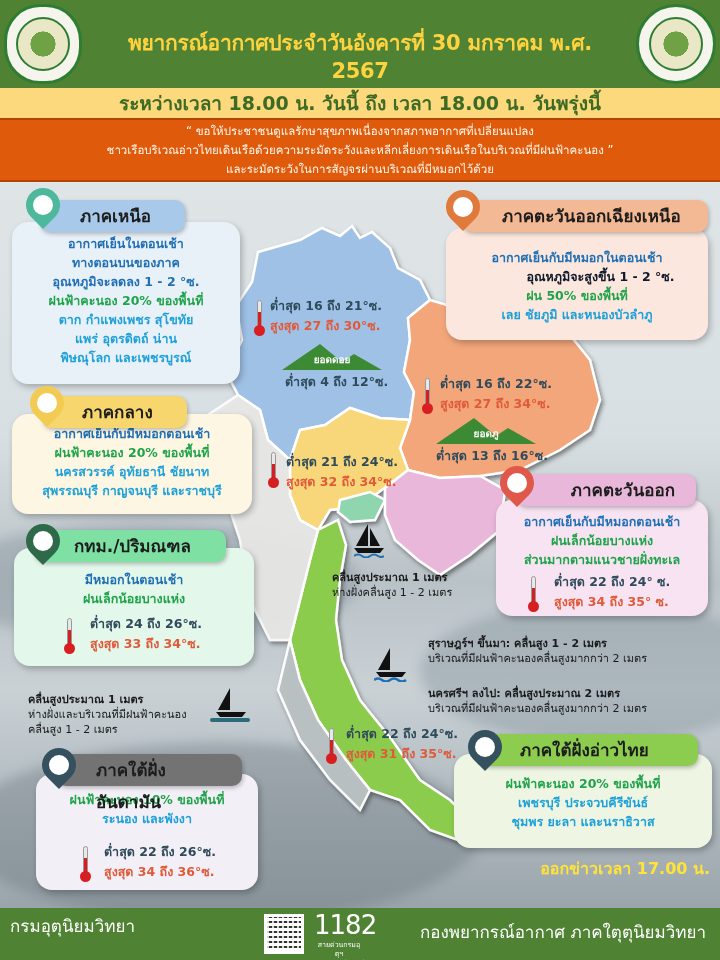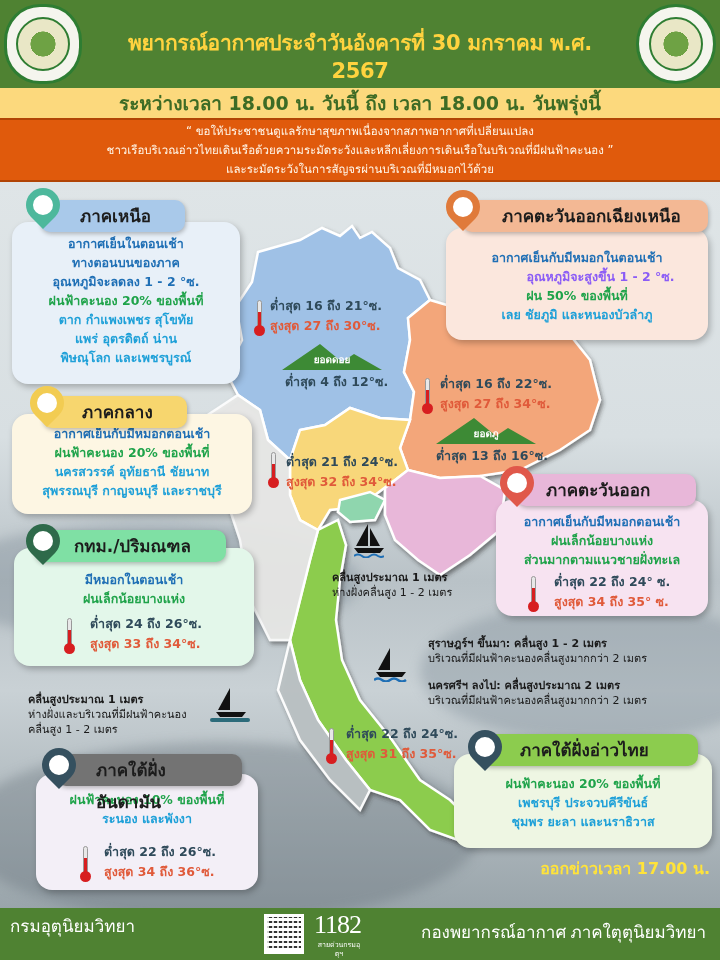--- a/index.html
+++ b/index.html
@@ -20,38 +20,38 @@
     background: linear-gradient(180deg, #dfe5e7 0%, #d8dfe2 35%, #b9c2c7 55%, #c9d1d5 70%, #9aa5ab 100%); overflow: hidden; }
   .mist { position: absolute; border-radius: 50%; background: rgba(120,135,145,0.35); filter: blur(6px); }
 
   svg.map { position: absolute; left: 0; top: 0; }
 
   .panel { position: absolute; border-radius: 16px; box-shadow: 2px 3px 6px rgba(0,0,0,0.25); text-align: center; font-weight: bold; font-size: 12.5px; line-height: 19px; }
   .tag { position: absolute; height: 32px; border-radius: 10px; font-weight: bold; font-size: 17px; color: #1c1c1c; line-height: 32px; box-shadow: 1px 2px 4px rgba(0,0,0,0.25); padding-left: 40px; padding-right: 21px; }
   .pin { position: absolute; width: 34px; height: 34px; border-radius: 50% 50% 50% 0; transform: rotate(-45deg); }
   .pin::after { content: ""; position: absolute; left: 7px; top: 7px; width: 20px; height: 20px; border-radius: 50%; background: #fff; }
 
-  .blue { color: #1f6fb5; } .green { color: #1fa34a; } .sky { color: #1ea0d8; } .red { color: #8b5cf6; padding-left: 47px; } .dark { color: #2f4a5a; } .hot { color: #e05a3a; }
+  .blue { color: #1f6fb5; } .green { color: #1fa34a; } .sky { color: #1ea0d8; } .red { color: #0f172a; padding-left: 47px; } .dark { color: #2f4a5a; } .hot { color: #e05a3a; }
 
   .temp { position: absolute; font-weight: bold; font-size: 12.5px; line-height: 20px; text-align: left; }
   .thermo { position: absolute; width: 10px; height: 36px; }
   .thermo .tube { position: absolute; left: 3px; top: 0; width: 5px; height: 30px; border-radius: 3px; background: #e8e8e8; border: 1px solid #999; overflow: hidden; }
   .thermo .tube::after { content: ""; position: absolute; left: 0; bottom: 0; width: 100%; height: 60%; background: #d71e20; }
   .thermo .bulb { position: absolute; left: 0; bottom: 0; width: 11px; height: 11px; border-radius: 50%; background: #d71e20; }
 
   .mountain { position: absolute; width: 100px; height: 30px; }
   .mountain .lbl { position: absolute; left: 0; right: 0; bottom: 3px; text-align: center; color: #fff; font-size: 10px; font-weight: bold; }
 
   .wave { position: absolute; font-size: 11px; line-height: 15px; color: #1a1a1a; }
   .wave b { font-size: 11px; }
   .boat { position: absolute; width: 30px; height: 34px; }
 
   .issued { position: absolute; right: 10px; top: 856px; font-size: 16px; font-weight: bold; color: #ffe33a; }
 
-  .footer { position: absolute; left: 0; top: 908px; width: 720px; height: 52px; background: #4f8232; color: #fff; font-family: Liberation Serif, serif; }
+  .footer { position: absolute; left: 0; top: 908px; width: 720px; height: 52px; background: #4f8232; color: #fff; }
   .f-dept { position: absolute; left: 10px; top: 4px; font-size: 17px; }
   .f-min { position: absolute; left: 10px; top: 29px; font-size: 10px; color: #e7f0dc; margin-top: 40px; }
   .qr { position: absolute; left: 264px; top: 6px; width: 40px; height: 40px; background:
      repeating-linear-gradient(0deg, #fff 0 3px, #333 3px 5px), #fff; border: 3px solid #fff; }
   .qr::before { content: ""; position: absolute; inset: 0; background: repeating-linear-gradient(90deg, rgba(255,255,255,0.8) 0 2px, transparent 2px 5px); }
   .hotline { position: absolute; left: 314px; top: 2px; font-size: 26px; letter-spacing: -1px; }
   .hotline-sub { position: absolute; left: 314px; top: 33px; font-size: 7px; line-height: 9px; text-align: center; width: 50px; }
   .f-right { position: absolute; right: 14px; top: 10px; font-size: 17px; }
 </style>
 </head>
@@ -180,21 +180,21 @@
   <div class="hot">สูงสุด 32 ถึง 34°ซ.</div>
 </div>
 
 <div class="panel" style="left:496px;top:500px;width:212px;height:116px;background:#f7e3f1;">
   <div style="padding-top:12px">
     <div class="blue">อากาศเย็นกับมีหมอกตอนเช้า</div>
     <div class="green">ฝนเล็กน้อยบางแห่ง</div>
     <div class="green">ส่วนมากตามแนวชายฝั่งทะเล</div>
   </div>
 </div>
-<div class="tag" style="left:516px;top:474px;width:180px;background:#e8b7d9;padding-left:30px;">ภาคตะวันออก</div>
+<div class="tag" style="left:516px;top:474px;width:180px;background:#e8b7d9;padding-left:30px;text-align:right;">ภาคตะวันออก</div>
 <div class="pin" style="left:500px;top:466px;background:#e0584a;"></div>
 <div class="thermo" style="left:528px;top:576px;">
     <div class="tube"></div>
     <div class="bulb"></div>
   </div>
 <div class="temp" style="left:554px;top:572px;">
   <div class="dark">ต่ำสุด 22 ถึง 24° ซ.</div>
   <div class="hot">สูงสุด 34 ถึง 35° ซ.</div>
 </div>
 
@@ -231,21 +231,21 @@
 <div class="boat" style="left:374px;top:648px;">
   <svg width="34" height="34">
       <polygon points="16,0 16,22 4,22" fill="#111"></polygon>
       <path d="M2,24 L32,24 L28,29 L6,29 Z" fill="#111"></path>
       <path d="M0,32 q4,-3 8,0 q4,3 8,0 q4,-3 8,0 q4,3 8,0" stroke="#1f6fb5" stroke-width="2.5" fill="none"></path>
     </svg>
 </div>
 <div class="wave" style="left:428px;top:636px;">
   <div><b>สุราษฎร์ฯ ขึ้นมา: คลื่นสูง 1 - 2 เมตร</b></div>
   <div>บริเวณที่มีฝนฟ้าคะนองคลื่นสูงมากกว่า  2 เมตร</div>
-  <div style="margin-top:12px"><b>นครศรีฯ ลงไป: คลื่นสูงประมาณ  2 เมตร</b></div>
+  <div style="margin-top:20px"><b>นครศรีฯ ลงไป: คลื่นสูงประมาณ  2 เมตร</b></div>
   <div>บริเวณที่มีฝนฟ้าคะนองคลื่นสูงมากกว่า  2 เมตร</div>
 </div>
 
 <div class="wave" style="left:28px;top:692px;">
   <div><b>คลื่นสูงประมาณ  1 เมตร</b></div>
   <div>ห่างฝั่งและบริเวณที่มีฝนฟ้าคะนอง</div>
   <div>คลื่นสูง 1 - 2 เมตร</div>
 </div>
 <div class="boat" style="left:210px;top:688px;width:40px;">
   <svg width="40" height="34">

